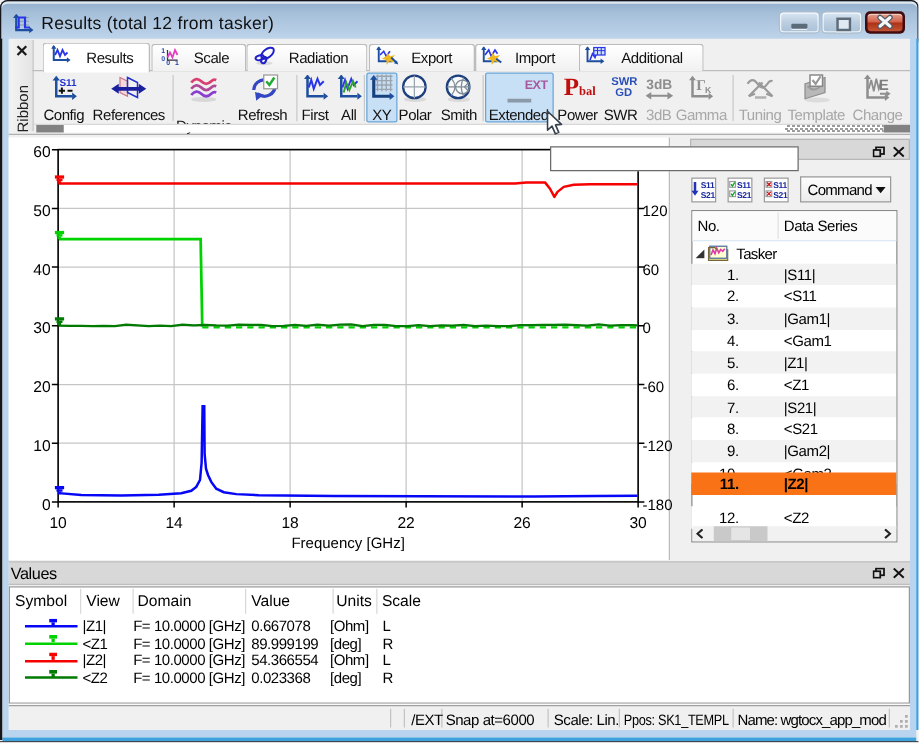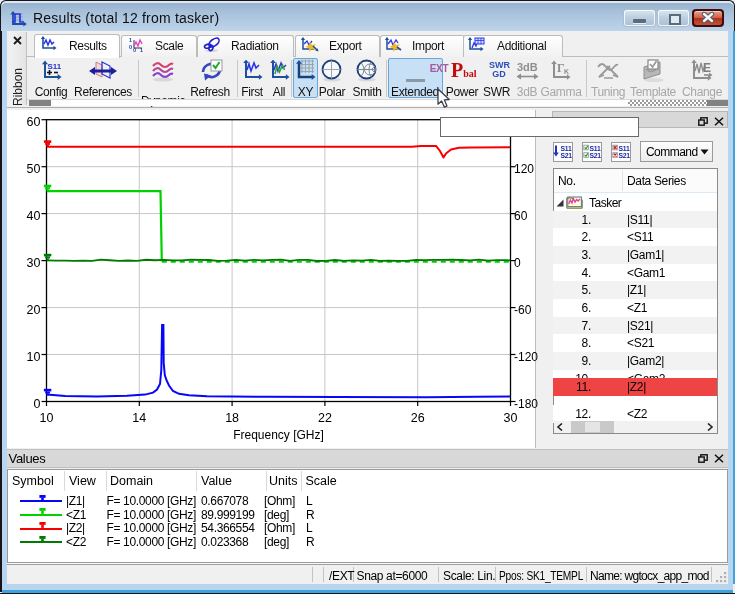--- a/index.html
+++ b/index.html
@@ -201,21 +201,21 @@
 </svg>
 <svg class="ab" style="left:355px;top:59px" width="24" height="24" viewBox="0 0 24 24">
  <ellipse cx="12" cy="20.5" rx="9" ry="2" fill="#dadada"></ellipse>
  <circle cx="11.5" cy="10.5" r="9" fill="#f7f9fb" stroke="#1d3f7e" stroke-width="1.9"></circle>
  <path d="M2.5,10.5 h18" stroke="#7e8a94" stroke-width="1.1"></path>
  <circle cx="15" cy="10.5" r="5.5" fill="none" stroke="#7e8a94" stroke-width="1"></circle>
  <path d="M6,3.5 q6,7 0,14 M16,3 q-4,7.5 0,15" fill="none" stroke="#7e8a94" stroke-width="1"></path>
  <path d="M20,7 l-3.5,3.5 M20,14 l-3.5,-3.5" stroke="#7e8a94" stroke-width="1"></path>
 </svg>
 <text></text>
-<div class="ab" style="left:439px;top:63px;transform:translateX(-50%);font-size:10px;font-weight:bold;color:#a8589e;letter-spacing:-0.3px;">EXT</div>
+<div class="ab" style="left:429px;top:63px;transform:translateX(-50%);font-size:10px;font-weight:bold;color:#a8589e;letter-spacing:-0.3px;">EXT</div>
 <div class="ab" style="left:406px;top:79px;width:19px;height:2.5px;background:#8a9aa8;"></div>
 <div class="ab" style="left:451px;top:59px;font-size:20px;font-weight:bold;color:#c00d0d;font-family:'Liberation Serif',serif;">P<span style="font-size:10px;">bal</span></div>
 <div class="ab" style="left:489px;top:61px;width:20px;text-align:center;font-size:9px;font-weight:bold;color:#2a50b8;line-height:9px;">SWR<br>GD</div>
 <svg class="ab" style="left:516px;top:61px" width="23" height="21" viewBox="0 0 23 21">
  <text x="1" y="10" font-size="11" font-weight="bold" fill="#8e8e8e" font-family="Liberation Sans">3dB</text>
  <path d="M2,15.5 h18" stroke="#8e8e8e" stroke-width="1.6"></path>
  <path d="M0.5,15.5 l4.5,-3 v6 z" fill="#8e8e8e"></path>
       <path d="M22.5,15.5 l-4.5,-3 v6 z" fill="#8e8e8e"></path>
 </svg>
 <svg class="ab" style="left:550px;top:60px" width="23" height="22" viewBox="0 0 23 22">
@@ -405,21 +405,21 @@
       <div class="nm">|S21|</div>
     </div><div class="srow" style="top:334.2px;height:17.66px;background:#ffffff;">
       <div class="no">8.</div>
       <div class="nm">&lt;S21</div>
     </div><div class="srow" style="top:351.9px;height:17.66px;background:#f2f2f2;">
       <div class="no">9.</div>
       <div class="nm">|Gam2|</div>
     </div><div class="srow" style="top:369.5px;height:17.66px;background:#ffffff;">
       <div class="no">10.</div>
       <div class="nm">&lt;Gam2</div>
-    </div><div class="srow" style="top:378px;height:17.66px;background:#ef4444;">
+    </div><div class="srow" style="top:378px;height:17.66px;background:#f97316;font-weight:bold;">
       <div class="no">11.</div>
       <div class="nm">|Z2|</div>
     </div><div class="srow" style="top:404.9px;height:17.66px;background:#ffffff;">
       <div class="no">12.</div>
       <div class="nm">&lt;Z2</div>
     </div>
 
 <svg class="ab" style="left:555.5px;top:198.5px" width="8" height="8" viewBox="0 0 8 8">
       <path d="M7.5,0.5 v7 h-7 z" fill="#333"></path>
     </svg>

